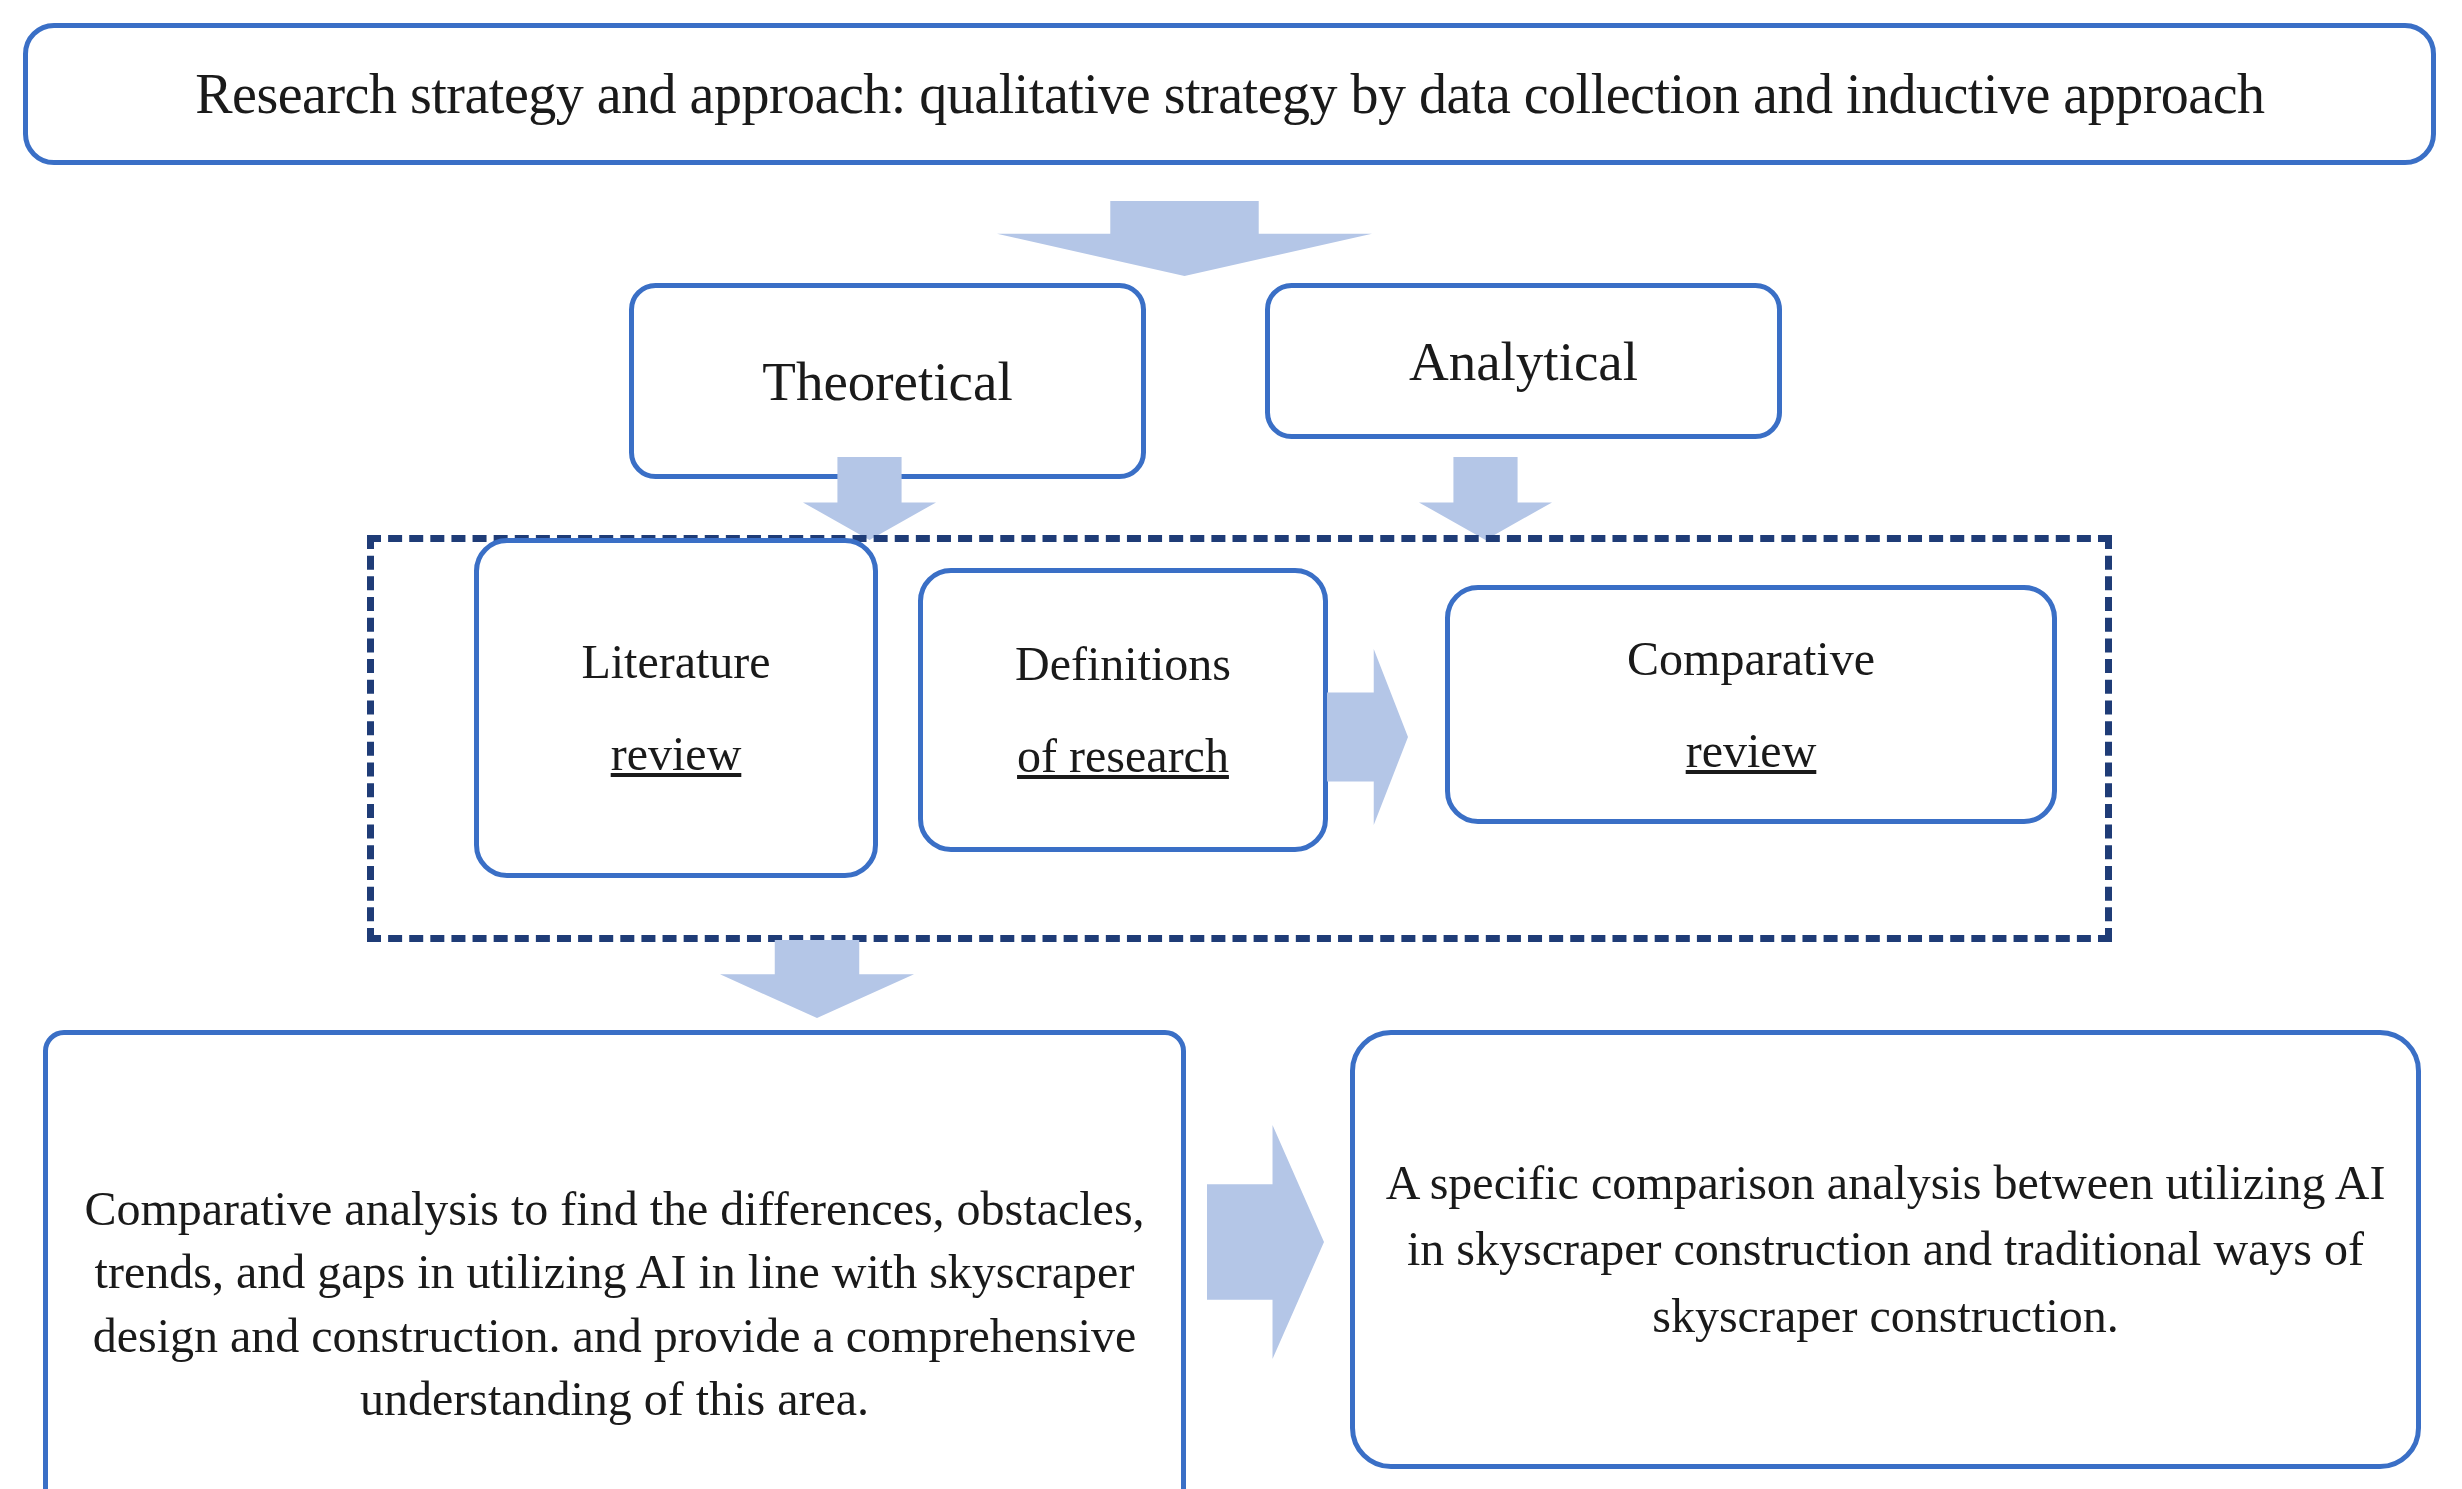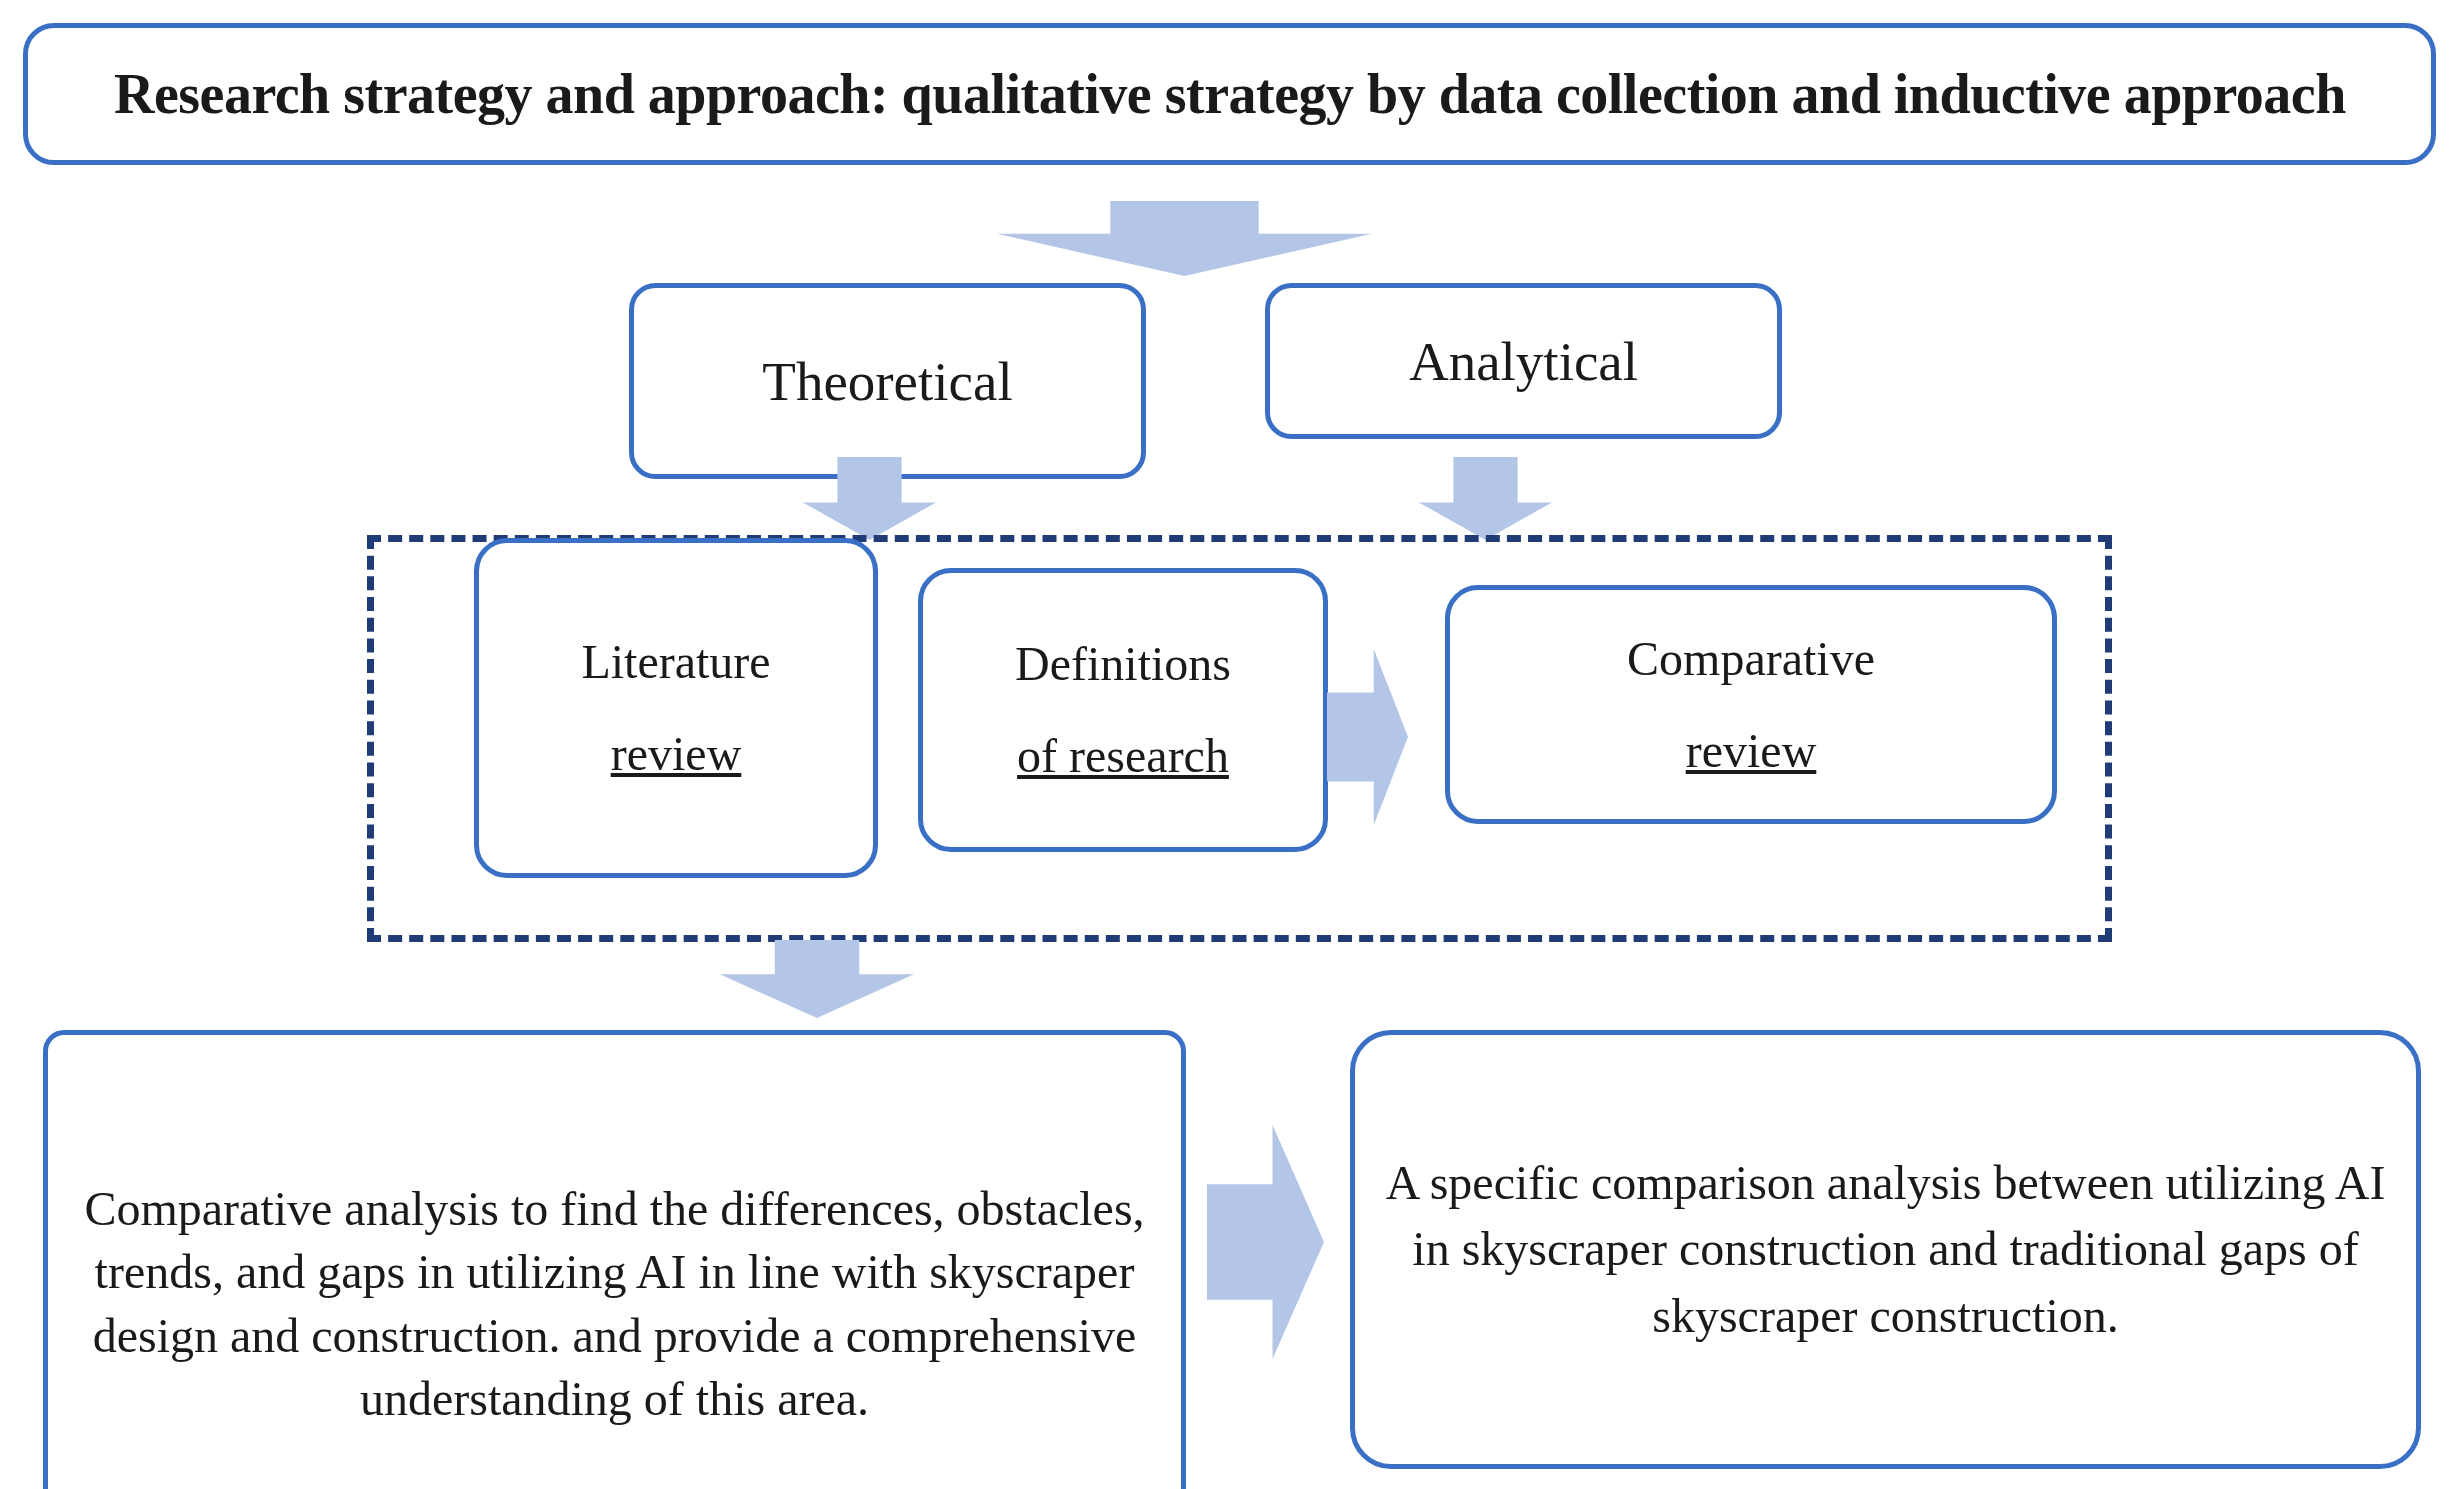--- a/index.html
+++ b/index.html
@@ -37,21 +37,20 @@
     box-sizing: border-box;
   }
 
   
   #box-top {
     left: 23.4px;  top: 23.4px;
     width: 2413px; height: 142px;
     border-radius: 31px;
     font-size: 56px;
     letter-spacing: -0.5px;
-    font-weight: bold;
   }
 
   
   #box-theoretical {
     left: 629px; top: 283px;
     width: 517px; height: 196px;
     border-radius: 26.5px;
     font-size: 55px;
   }
   #box-analytical {
@@ -190,17 +189,17 @@
 
   <div class="box" id="box-result-left">
     <span class="txt">Comparative analysis to find the differences, obstacles, trends, and gaps in utilizing AI in line with skyscraper design and construction. and provide a comprehensive understanding of this area.</span>
   </div>
 
   <svg class="arrow-svg" id="arrow-result-right" viewBox="0 0 150 300" preserveAspectRatio="none">
     <polygon class="arrow-fill" points="0,76 84,76 84,0 150,150 84,300 84,224 0,224"></polygon>
   </svg>
 
   <div class="box" id="box-result-right">
-    <span class="txt">A specific comparison analysis between utilizing AI in skyscraper construction and traditional gaps of skyscraper construction.</span>
+    <span class="txt">A specific comparison analysis between utilizing AI in skyscraper construction and traditional ways of skyscraper construction.</span>
   </div>
 
 </div>
 
 
 </body></html>

